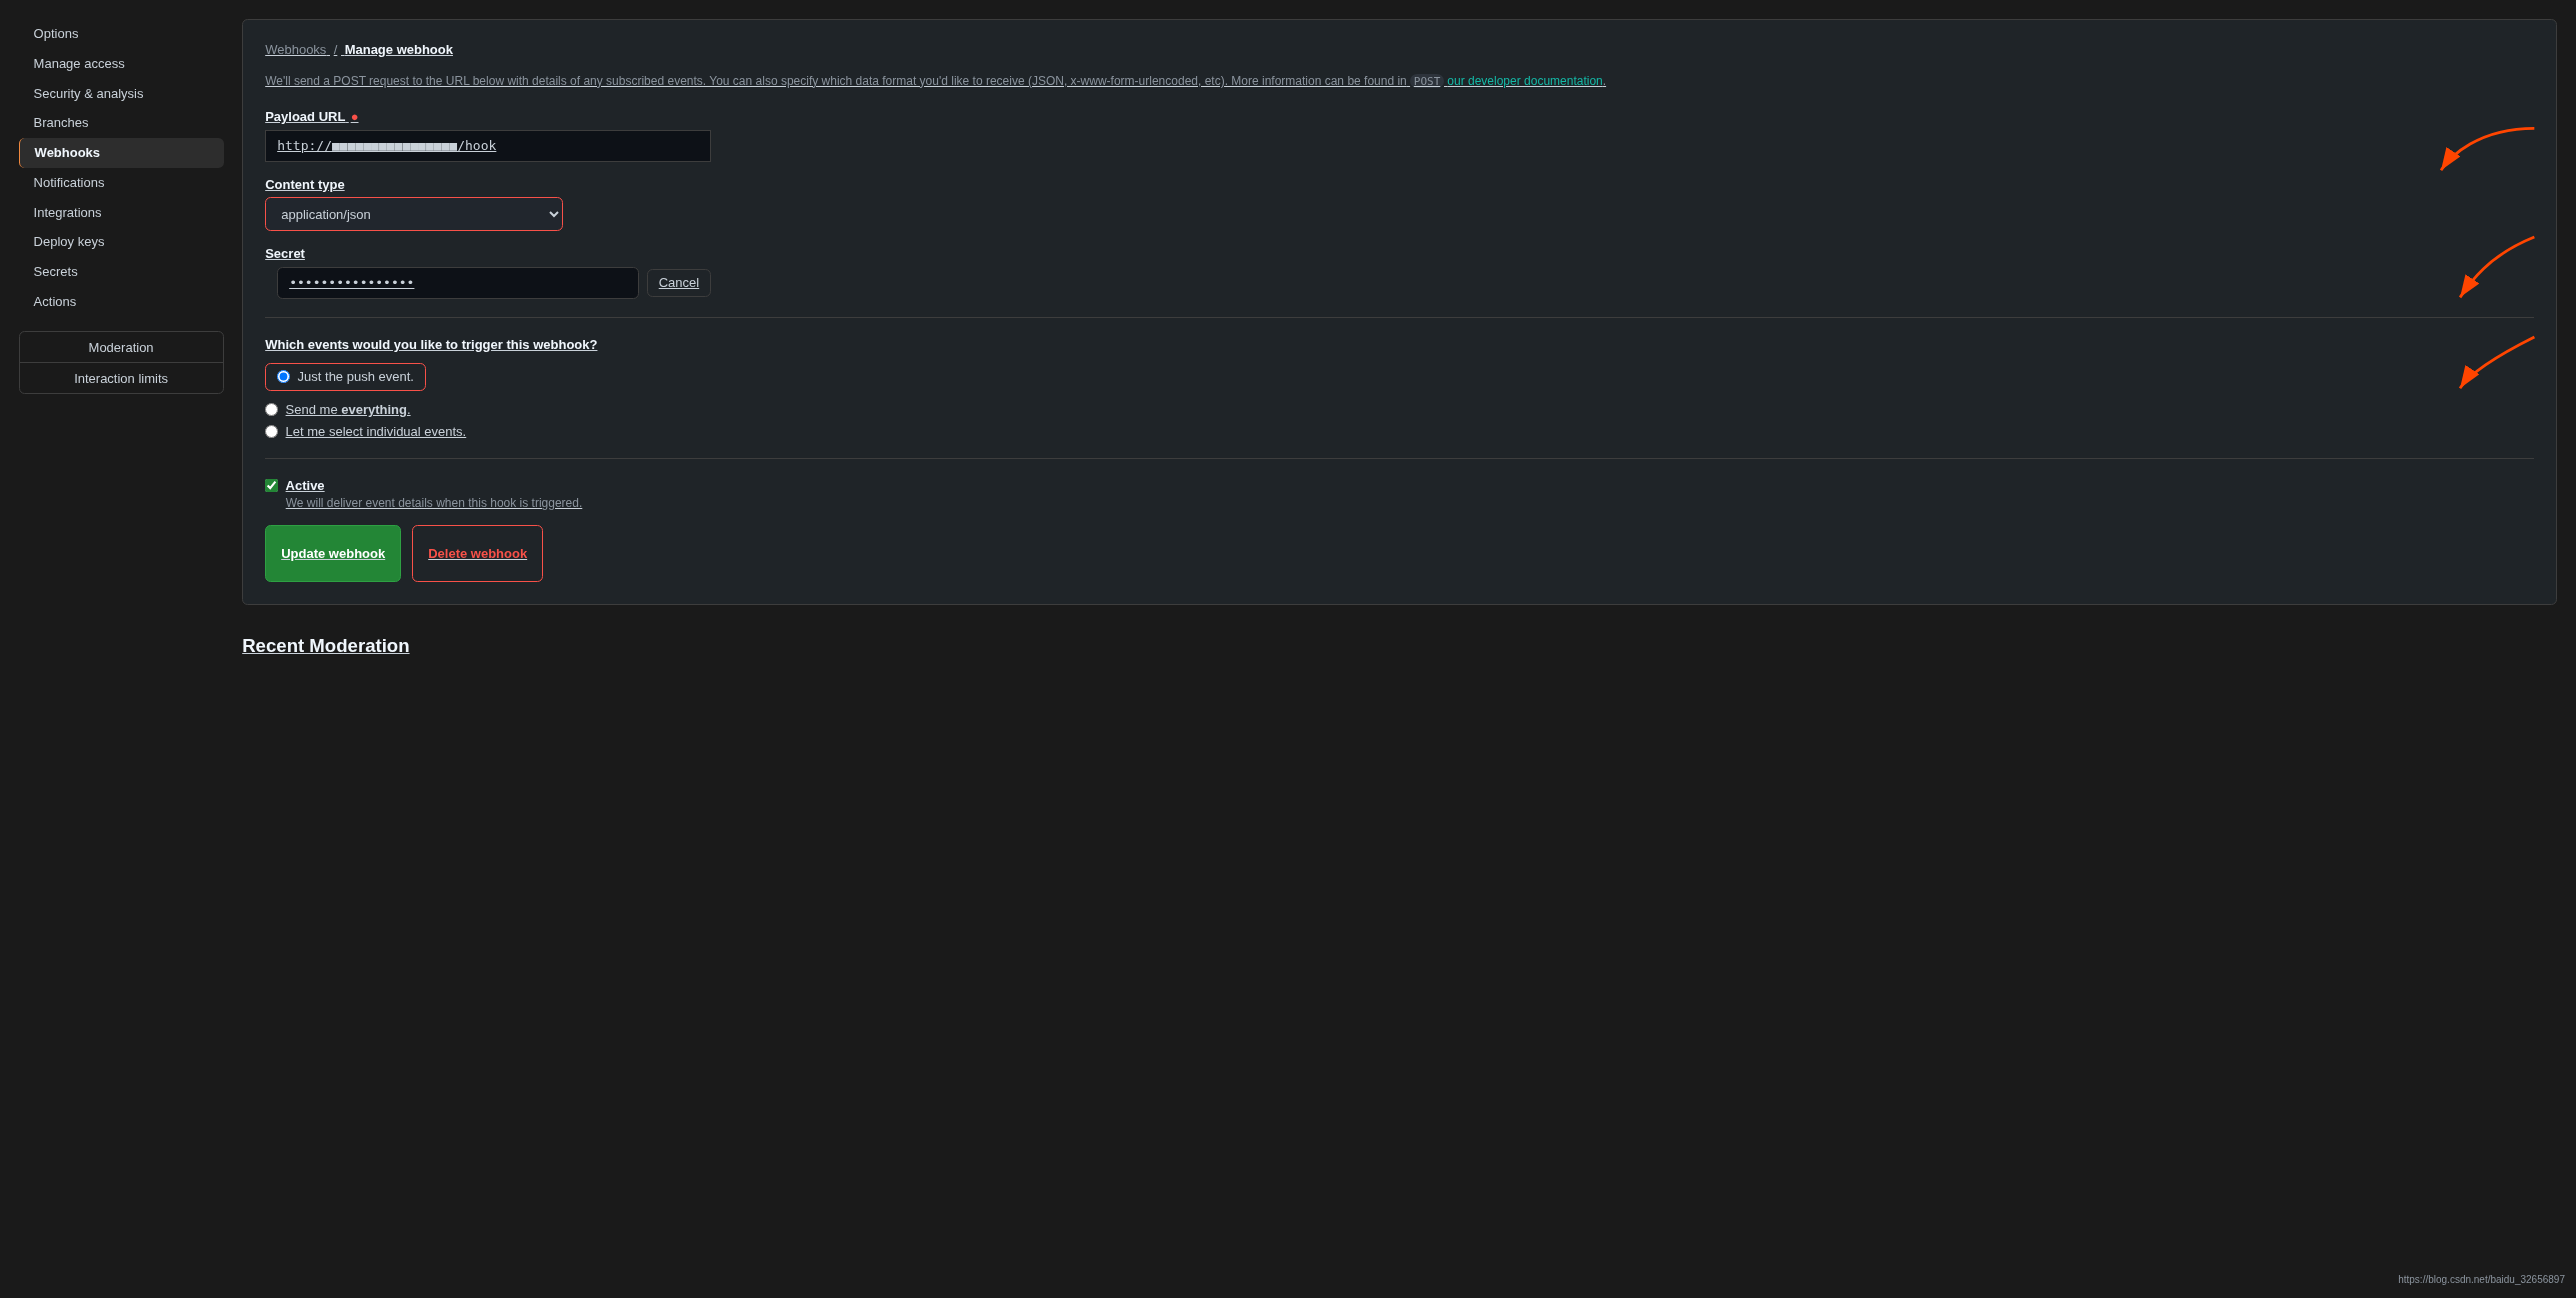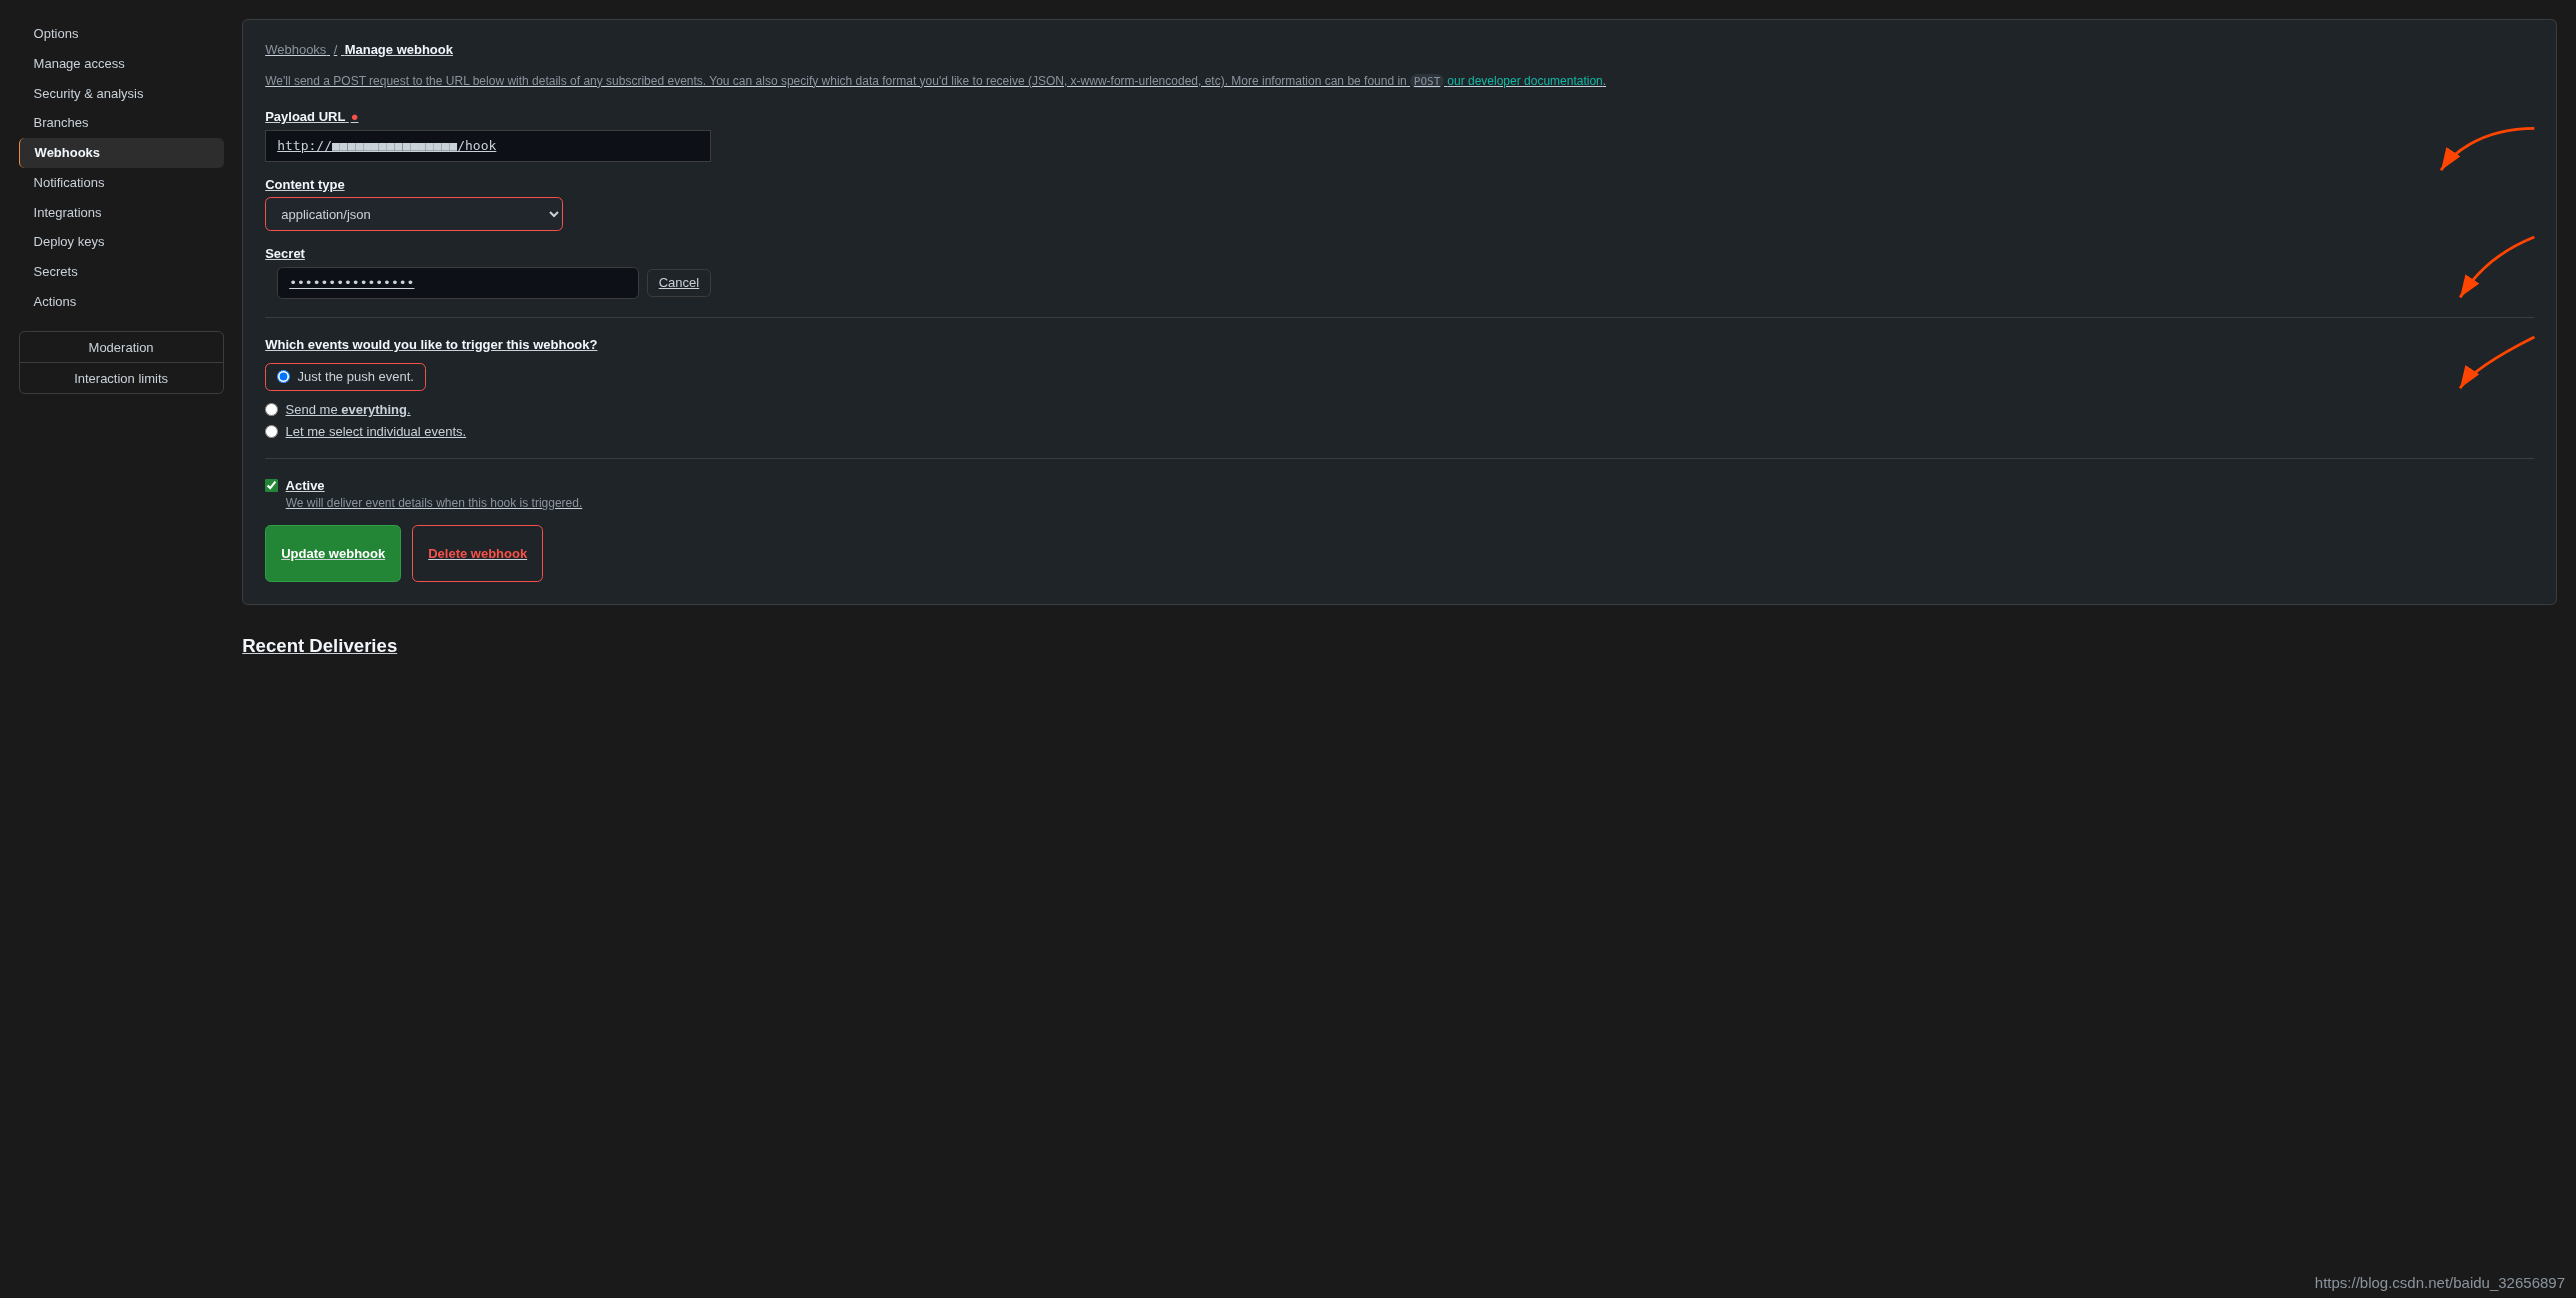--- a/index.html
+++ b/index.html
@@ -269,23 +269,23 @@
 
     .recent-deliveries-title {
       font-size: 18.6px;
       font-weight: 600;
       color: #f0f6fc;
       margin-top: 30px;
     }
 
     .footer-url {
       position: fixed;
-      bottom: 7px;
+      bottom: 13px;
       right: 11px;
-      font-size: 15px;
+      font-size: 10px;
       color: #8b949e;
     }
 
     
     .annot-group {
       position: absolute;
       z-index: 20;
       pointer-events: none;
     }
   </style>
@@ -457,18 +457,18 @@
         </div>
         <div class="checkbox-desc">We will deliver event details when this hook is triggered.</div>
       </div>
 
       <div class="button-row">
         <button class="btn-green">Update webhook</button>
         <button class="btn-red-outline">Delete webhook</button>
       </div>
     </div>
 
-    <h2 class="recent-deliveries-title">Recent Deliveries</h2>
+    <h2 class="recent-deliveries-title">Recent Moderation</h2>
   </div>
 </div>
 
 <div class="footer-url">https://blog.csdn.net/baidu_32656897</div>
 
 
 </body></html>

